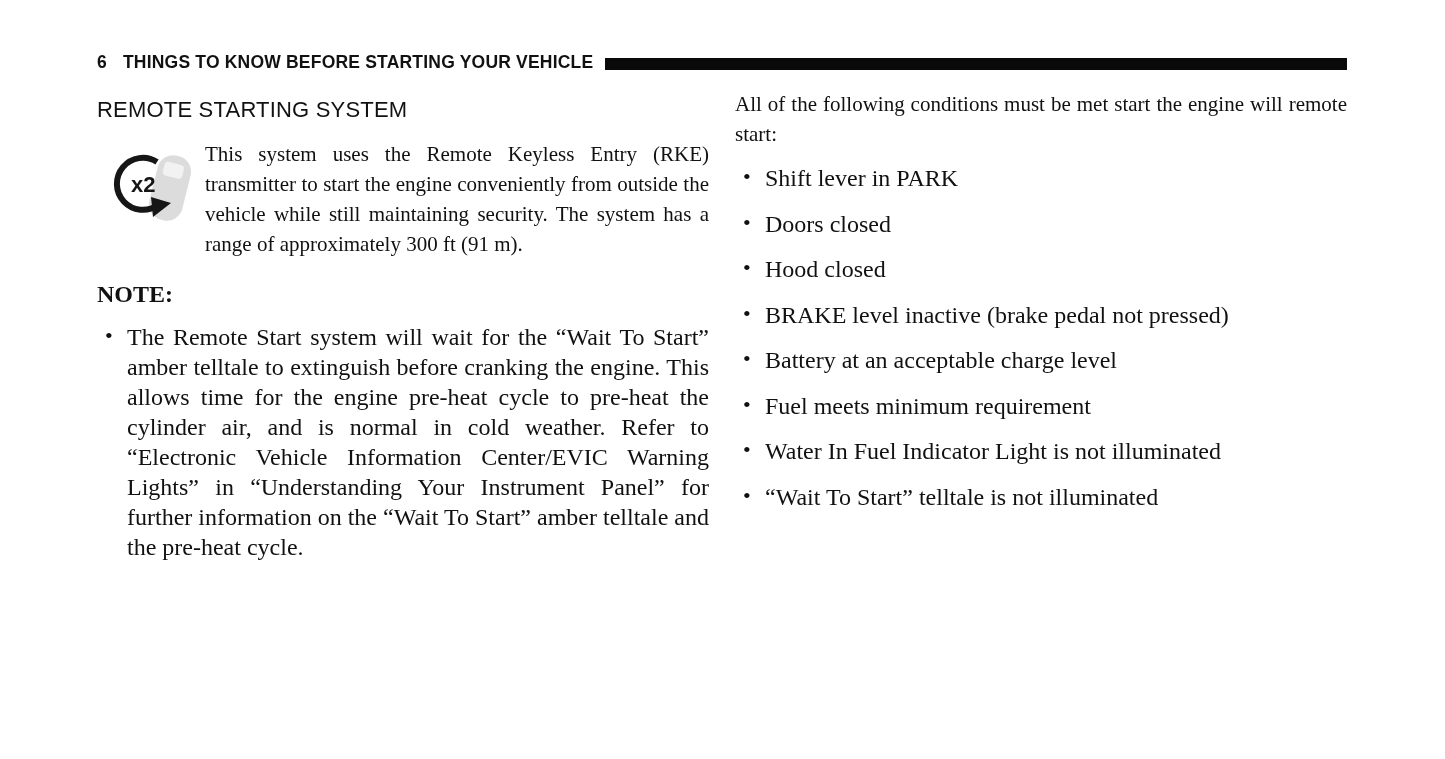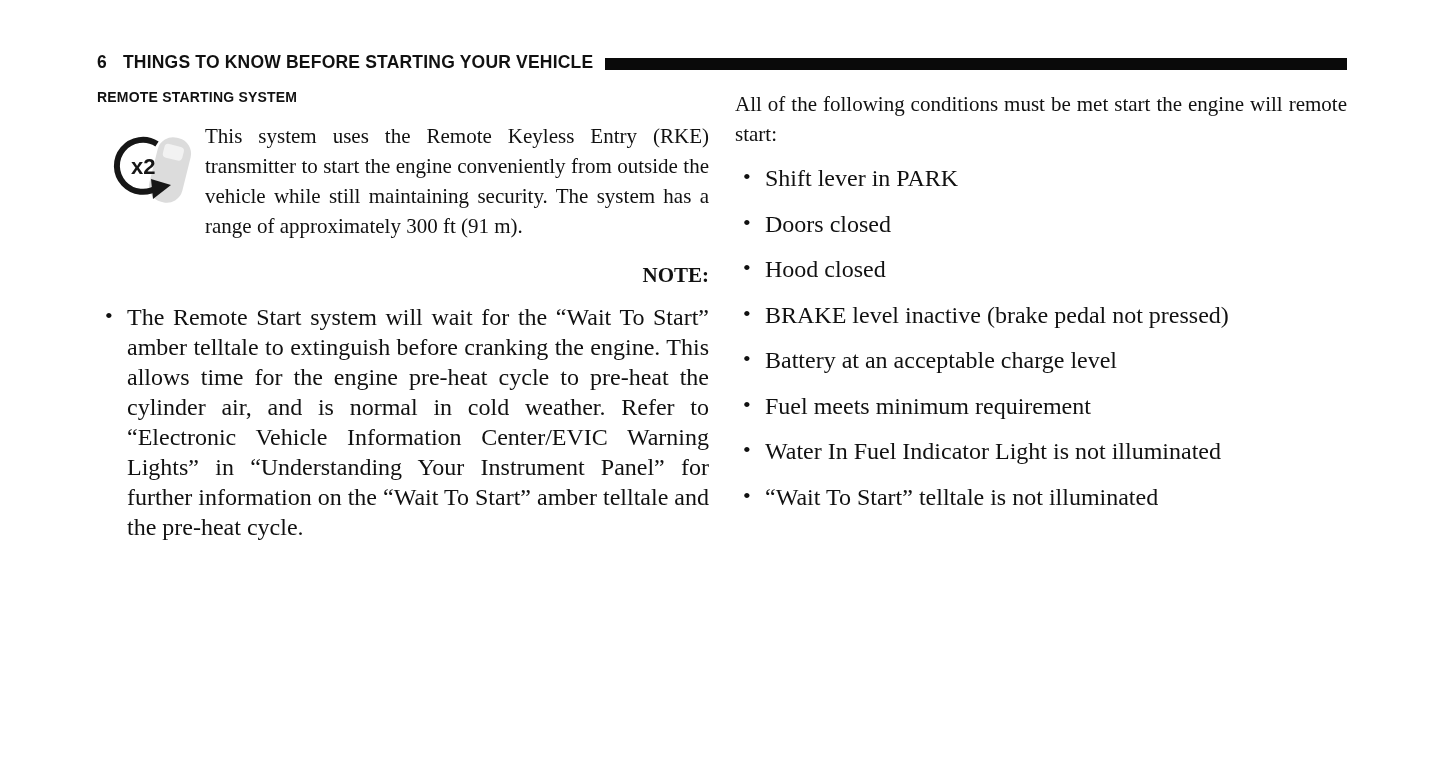--- a/index.html
+++ b/index.html
@@ -40,44 +40,43 @@
   }
   
   .columns {
     display: flex;
     gap: 26px;
     margin-top: 16px;
   }
   .col { flex: 1; min-width: 0; }
   h2.section-heading {
     font-family: "Liberation Sans", sans-serif;
-    font-weight: bold;
-    font-size: 14px;
-    margin: 0 0 16px 0;
+    font-weight: normal;
+    font-size: 22px;
+    margin: 8px 0 16px 0;
     letter-spacing: 0.2px;
   }
   .body-text {
     font-size: 21px;
     line-height: 30px;
     text-align: justify;
     margin: 0;
   }
   
   .fob-icon-wrap {
     float: left;
     width: 108px;
     height: 118px;
     margin-right: 0;
   }
   .note-label {
     font-weight: bold;
-    font-size: 21px;
+    font-size: 24px;
     margin: 22px 0 14px 0;
     clear: both;
-    text-align: right;
   }
   ul.doc-list {
     margin: 0;
     padding: 0 0 0 30px;
     list-style: none;
   }
   ul.doc-list li {
     position: relative;
     font-size: 24px;
     line-height: 30px;

